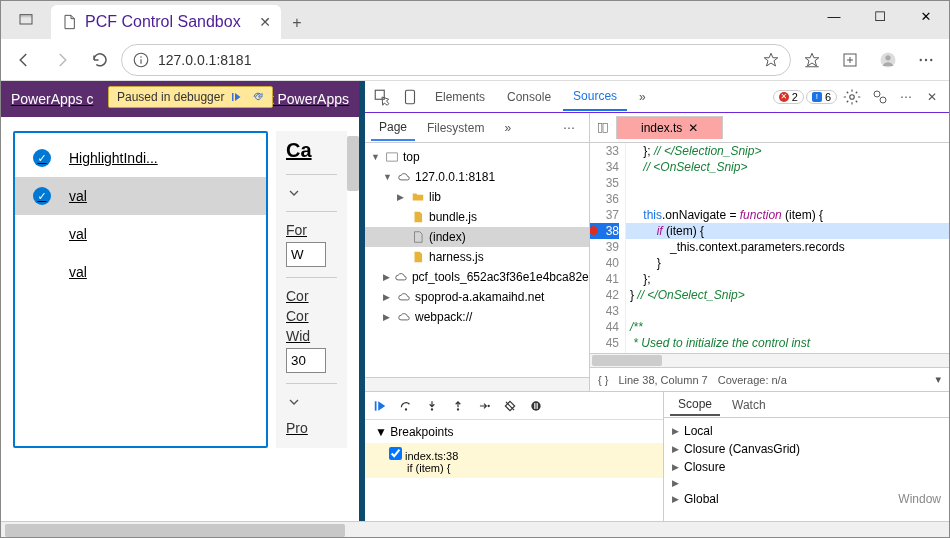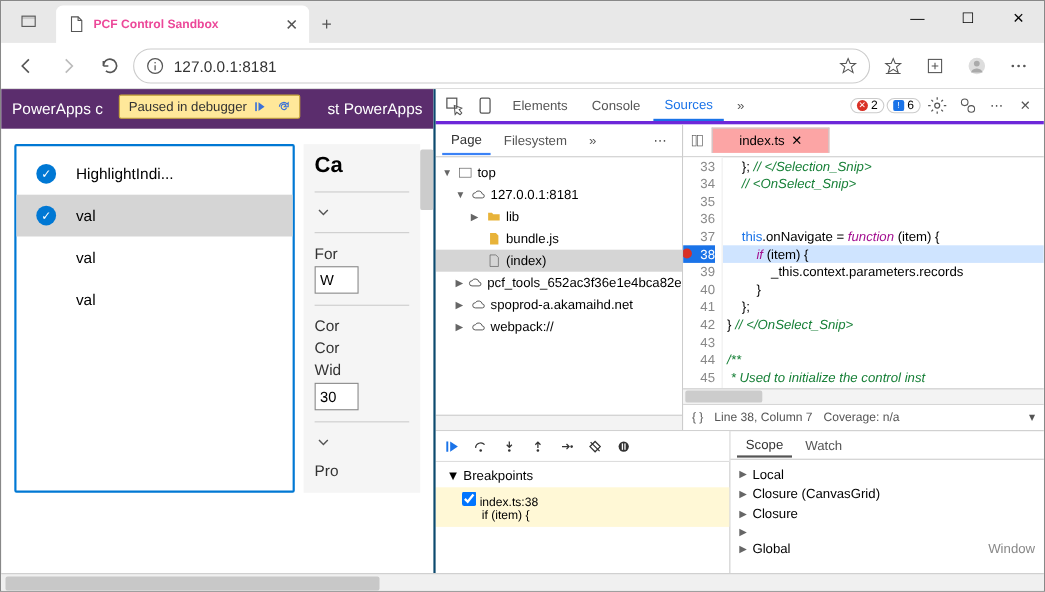--- a/index.html
+++ b/index.html
@@ -2,50 +2,50 @@
 <html><head>
 <meta charset="utf-8">
 <style>
 * { margin: 0; padding: 0; box-sizing: border-box; font-family: "Segoe UI", Arial, sans-serif; }
 body { width: 950px; height: 538px; overflow: hidden; background: #fff; border: 1px solid #888; }
 .titlebar { height: 38px; background: #e8e8e8; display: flex; align-items: flex-end; position: relative; }
 .tab-btn-left { width: 50px; height: 38px; display: flex; align-items: center; justify-content: center; }
 .tab-btn-left svg { width: 16px; height: 16px; }
 .browser-tab { background: #fff; height: 34px; border-radius: 6px 6px 0 0; display: flex; align-items: center; padding: 0 10px; gap: 8px; min-width: 230px; }
 .browser-tab .favicon { width: 16px; height: 16px; }
-.browser-tab .title { font-size: 11px; color: #ec4899; flex: 1; font-weight: bold; }
+.browser-tab .title { font-size: 16px; color: #4c1d95; flex: 1; }
 .browser-tab .close { font-size: 14px; color: #555; cursor: pointer; }
 .new-tab { width: 32px; height: 32px; display: flex; align-items: center; justify-content: center; font-size: 16px; color: #555; cursor: pointer; }
 .win-controls { position: absolute; right: 0; top: 0; display: flex; height: 30px; }
 .win-controls div { width: 46px; display: flex; align-items: center; justify-content: center; font-size: 13px; }
 .addr-bar { height: 42px; background: #fff; border-bottom: 1px solid #ddd; display: flex; align-items: center; padding: 0 6px; gap: 4px; }
 .addr-btn { width: 34px; height: 34px; display: flex; align-items: center; justify-content: center; color: #555; border-radius: 4px; }
 .addr-btn svg { width: 18px; height: 18px; }
 .url-box { flex: 1; height: 32px; border: 1px solid #ccc; border-radius: 16px; display: flex; align-items: center; padding: 0 10px; gap: 8px; }
 .url-box .info { width: 18px; height: 18px; }
 .url-box .url { font-size: 14px; color: #333; flex: 1; }
 .content-row { display: flex; height: calc(538px - 38px - 42px - 18px); }
-.page-area { width: 395px; position: relative; overflow: hidden; border-right: 2px solid #0c4a6e; }
+.page-area { width: 364px; position: relative; overflow: hidden; border-right: 6px solid #0c4a6e; text-decoration: underline; }
 .banner { height: 36px; background: #5b2d6d; color: #fff; display: flex; align-items: center; padding: 0 10px; font-size: 14px; position: relative; }
 .paused-chip { position: absolute; left: 107px; top: 5px; background: #ffe89a; border: 1px solid #c8a838; color: #333; font-size: 12px; padding: 3px 8px; display: flex; align-items: center; gap: 6px; border-radius: 2px; }
 .paused-chip .ico { display: inline-flex; gap: 10px; color: #3a71d8; }
 .sandbox { padding: 14px 12px; display: flex; gap: 8px; }
 .left-list { width: 255px; border: 2px solid #0078d4; border-radius: 2px; padding: 6px 0; background: #fff; }
 .list-row { display: flex; align-items: center; padding: 10px 18px; gap: 18px; font-size: 14px; position: relative; }
 .list-row.sel { background: #d5d5d5; }
 .list-row .check { width: 18px; height: 18px; border-radius: 50%; background: #0078d4; color: #fff; display: flex; align-items: center; justify-content: center; font-size: 11px; }
 .list-row .check.empty { background: transparent; }
 .right-form { flex: 1; background: #f5f5f5; padding: 8px 10px; font-size: 14px; overflow: hidden; }
 .right-form .hdr { font-size: 20px; font-weight: 600; margin-bottom: 12px; }
 .right-form .sect { border-top: 1px solid #ccc; padding: 10px 0; }
 .right-form .lbl { color: #333; margin-bottom: 4px; }
 .right-form input { width: 40px; border: 1px solid #888; padding: 4px; }
 .chev { width: 16px; height: 16px; }
 .devtools { flex: 1; display: flex; flex-direction: column; background: #fff; font-size: 12px; }
-.dt-top { height: 32px; border-bottom: 3px solid #6d28d9; display: flex; align-items: center; padding: 0 4px; gap: 2px; }
+.dt-top { height: 32px; border-bottom: 1px solid #6d28d9; display: flex; align-items: center; padding: 0 4px; gap: 2px; }
 .dt-top .tab { padding: 6px 10px; color: #555; cursor: pointer; }
 .dt-top .tab.active { color: #1a73e8; border-bottom: 2px solid #1a73e8; }
 .dt-top .spacer { flex: 1; }
 .dt-top .badge { font-size: 11px; padding: 0 5px; border-radius: 8px; border: 1px solid #ccc; display: flex; align-items: center; gap: 3px; }
 .dt-top .badge .dot { width: 10px; height: 10px; border-radius: 50%; display: inline-flex; align-items: center; justify-content: center; color: #fff; font-size: 8px; }
 .dt-body { flex: 1; display: flex; overflow: hidden; }
 .dt-left { width: 225px; border-right: 1px solid #ccc; display: flex; flex-direction: column; }
 .dt-subtabs { height: 30px; border-bottom: 1px solid #ccc; display: flex; align-items: center; padding: 0 6px; gap: 4px; }
 .dt-subtabs .st { padding: 5px 8px; color: #555; }
 .dt-subtabs .st.active { color: #333; border-bottom: 2px solid #3b82f6; }
@@ -314,20 +314,26 @@
                 <path d="M6 3h9l4 4v14H6z" fill="#e8b339"></path>
               </svg>
               <span>bundle.js</span>
             </div>
           <div class="node selected" style="padding-left:46px">
               <svg class="fico" viewBox="0 0 24 24">
                 <path d="M6 3h9l4 4v14H6z" fill="none" stroke="#555"></path>
               </svg>
               <span>(index)</span>
             </div>
+          <div class="node" style="padding-left:46px">
+              <svg class="fico" viewBox="0 0 24 24">
+                <path d="M6 3h9l4 4v14H6z" fill="#e8b339"></path>
+              </svg>
+              <span>harness.js</span>
+            </div>
           <div class="node" style="padding-left:18px">
               <span class="tw">▶</span>
               <svg class="fico cloud-ico" viewBox="0 0 24 24">
                 <path d="M7 17a4 4 0 010-8 6 6 0 0111 2 3 3 0 010 6z"></path>
               </svg>
               <span>pcf_tools_652ac3f36e1e4bca82eb</span>
             </div>
           <div class="node" style="padding-left:18px">
               <span class="tw">▶</span>
               <svg class="fico cloud-ico" viewBox="0 0 24 24">

